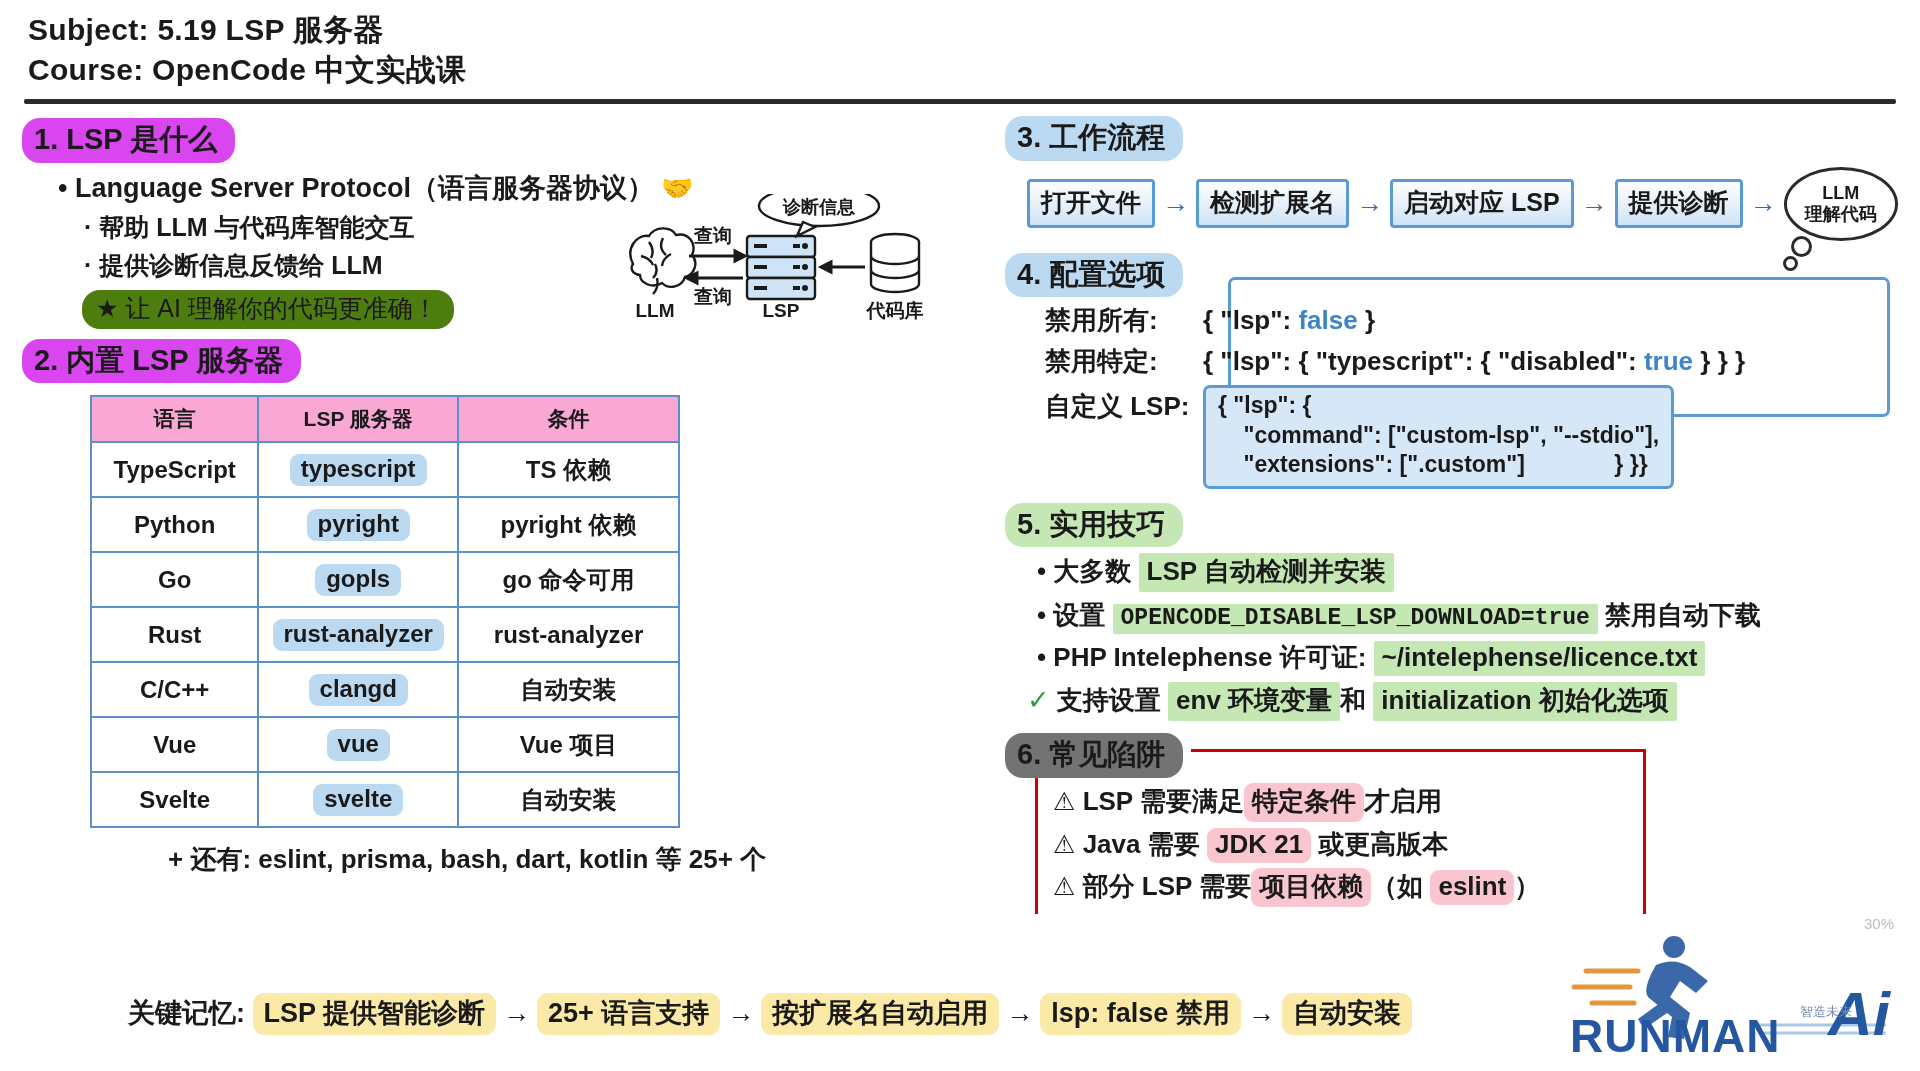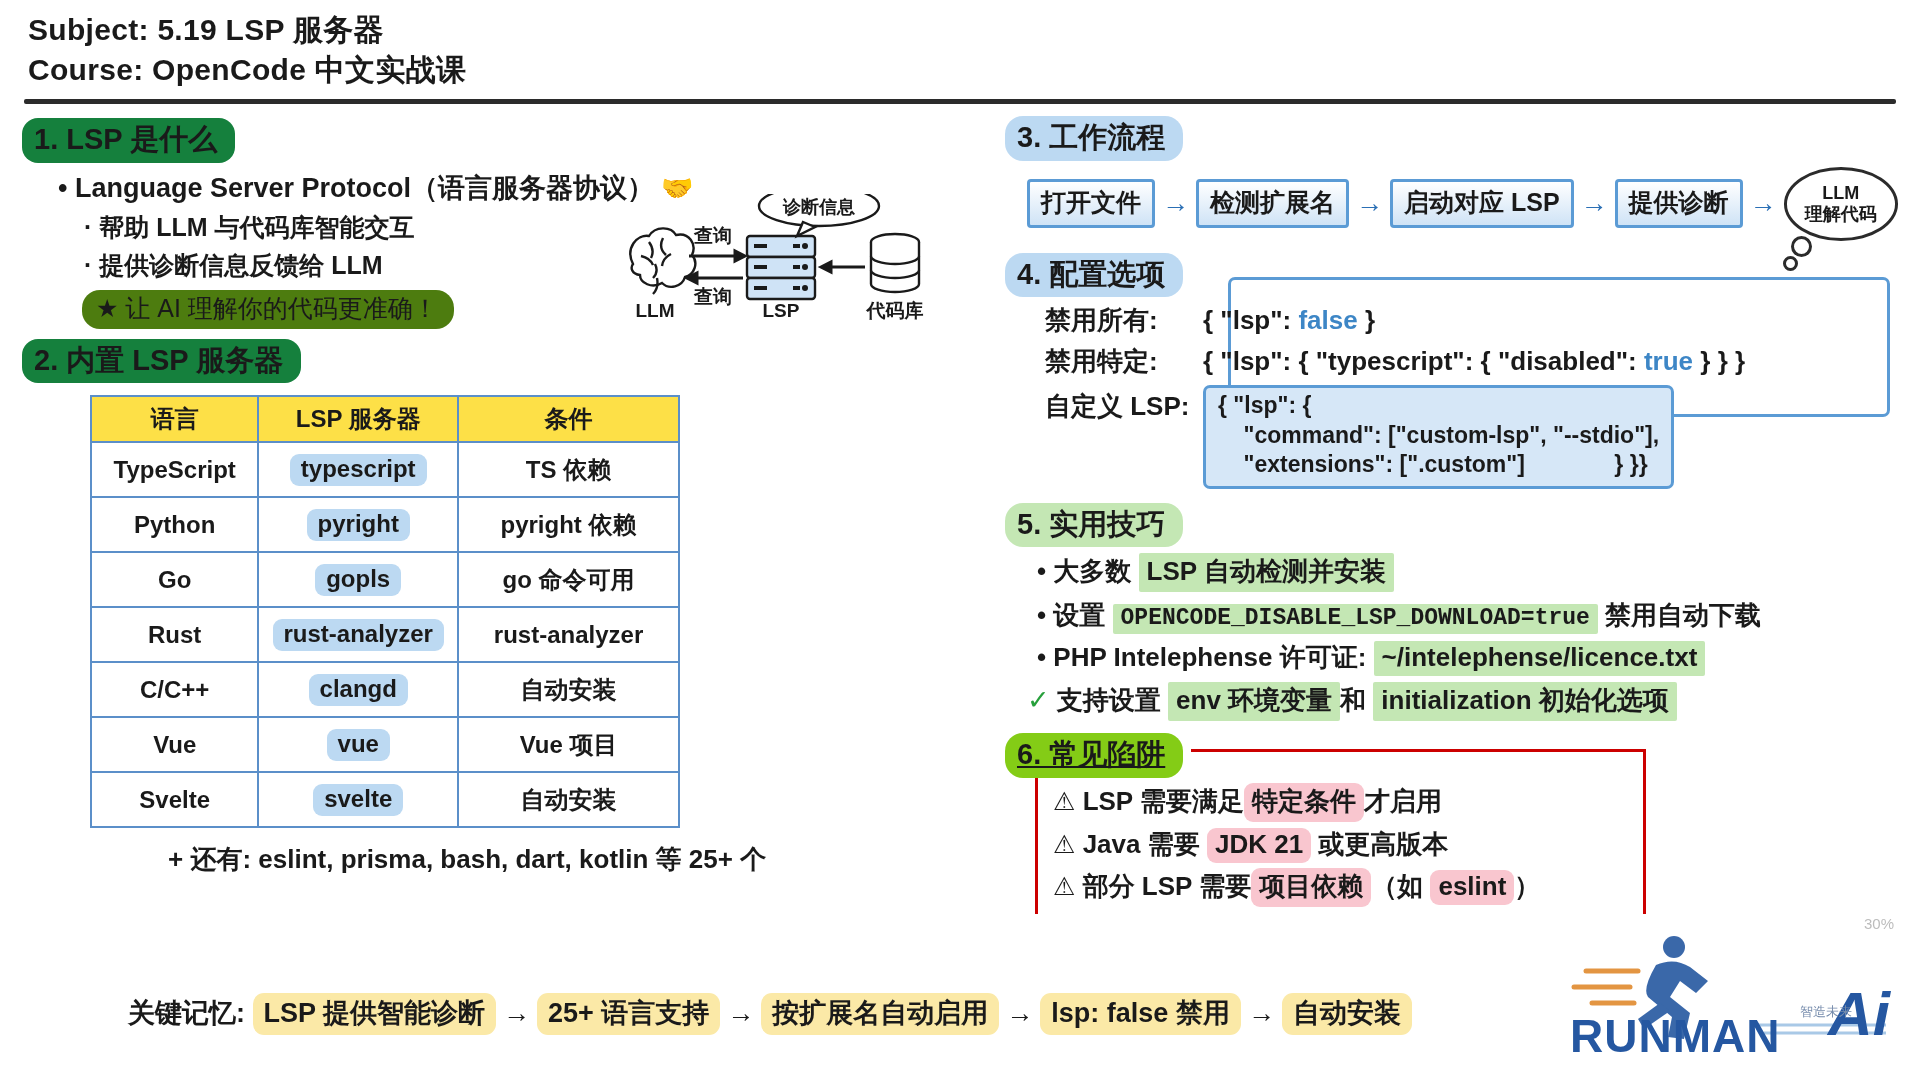--- a/index.html
+++ b/index.html
@@ -24,24 +24,24 @@
 
   
   .pill {
     display: inline-block;
     font-size: 29px; font-weight: 700;
     padding: 3px 18px 5px 12px;
     border-radius: 18px;
     line-height: 1.26;
     white-space: nowrap;
   }
-  .pill-yellow { background: #15803d; border-radius: 16px; }
+  .pill-yellow { background: #d946ef; }
   .pill-blue   { background: #bcd9f2; }
   .pill-green  { background: #c4e7b4; }
-  .pill-pink   { background: #84cc16; text-decoration: underline; }
+  .pill-pink   { background: #737373; }
 
   
   .s1 { margin-top: 2px; }
   .bul1 { font-size: 27px; font-weight: 700; margin: 7px 0 0 36px; white-space: nowrap; }
   .bul2 { font-size: 25px; font-weight: 700; margin: 5px 0 0 62px; white-space: nowrap; }
   .star-line {
     display: inline-block; margin: 8px 0 0 60px;
     background: #4d7c0f; border-radius: 18px;
     padding: 2px 16px 4px 14px;
     font-size: 25px; font-weight: 400; white-space: nowrap;
@@ -54,21 +54,21 @@
   
   .tbl-wrap { margin: 12px 0 0 68px; }
   table.langs { border-collapse: collapse; width: 590px; }
   table.langs th, table.langs td {
     border: 2px solid #5b8fc9;
     text-align: center;
     font-size: 24px; font-weight: 700;
     height: 55px; padding: 0 4px;
     white-space: nowrap;
   }
-  table.langs th { background: #fde047; font-size: 24px; height: 46px; }
+  table.langs th { background: #f9a8d4; font-size: 21px; height: 46px; }
   table.langs td:nth-child(1) { width: 168px; }
   table.langs td:nth-child(2) { width: 200px; }
   table.langs td:nth-child(3) { width: 222px; }
   .chip-blue {
     display: inline-block; background: #bcd9f2;
     border-radius: 9px; padding: 1px 11px 3px 11px;
   }
   .plusline { font-size: 26px; font-weight: 700; margin: 14px 0 0 78px; white-space: nowrap; }
 
   

